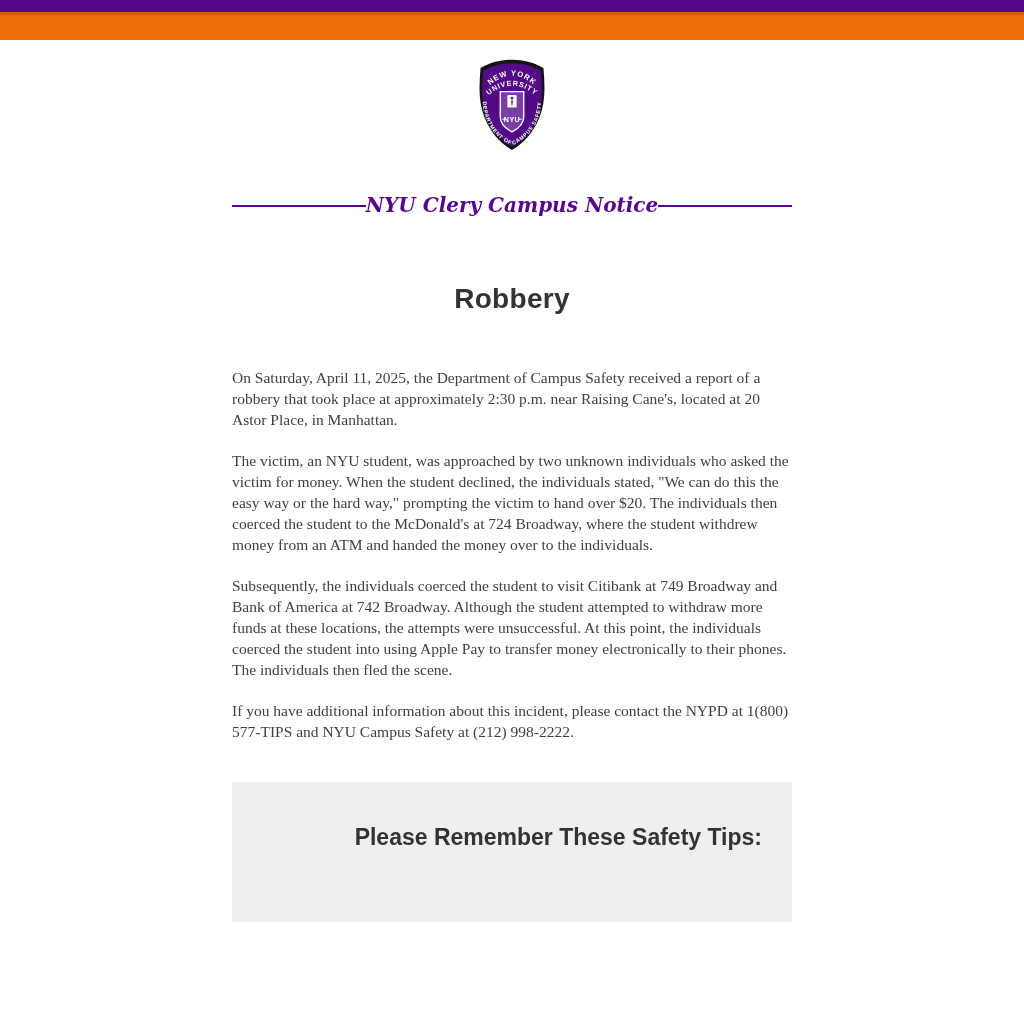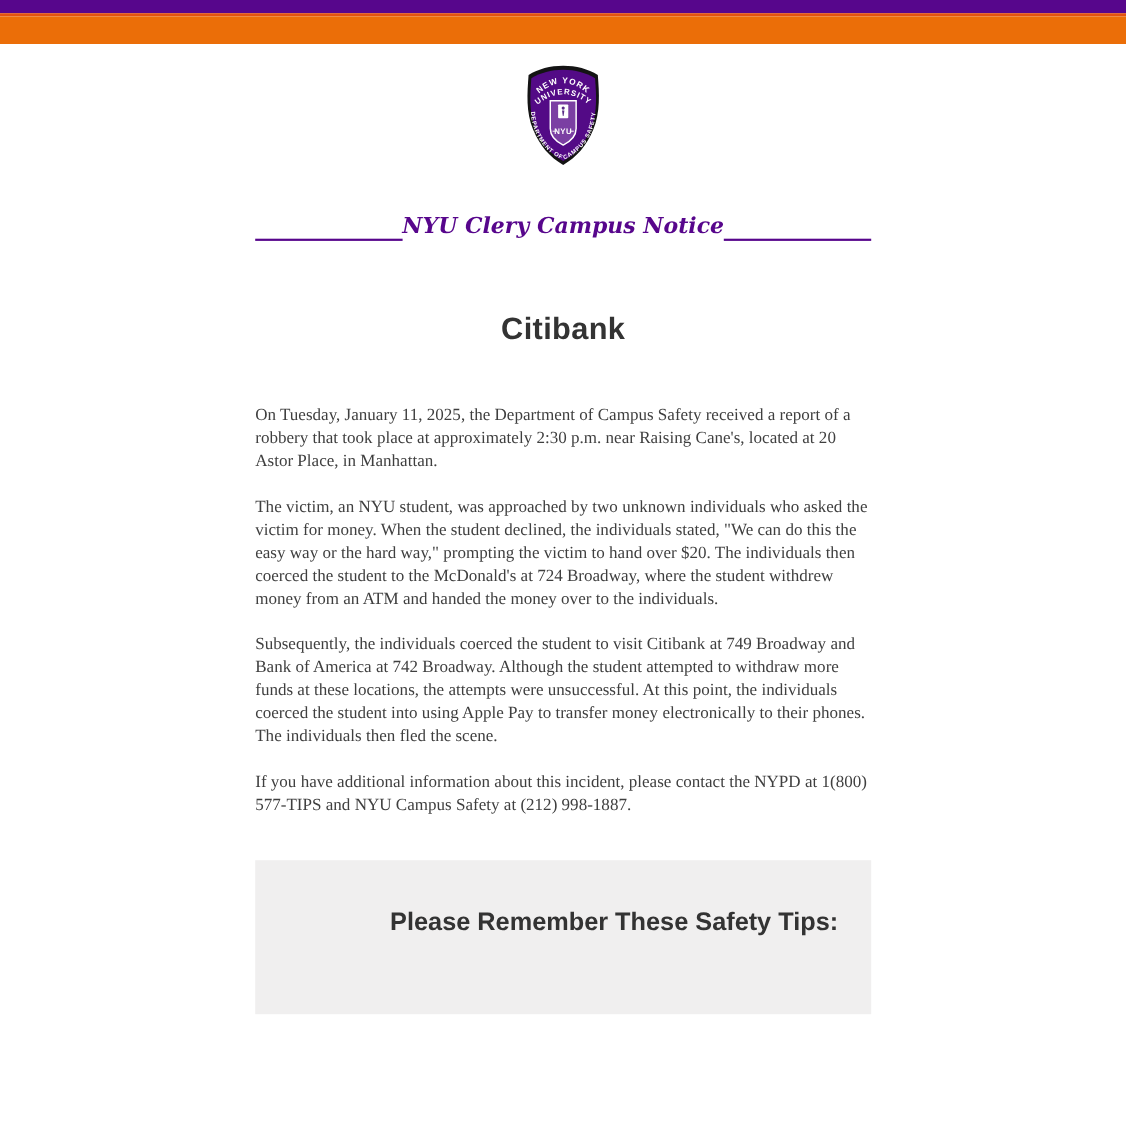--- a/index.html
+++ b/index.html
@@ -10,21 +10,21 @@
   }
   .topbar-purple { height: 12px; background: var(--purple, #57068c); }
   .topbar-stripe { height: 3px;  background: var(--orange-stripe, #e25310); }
   .topbar-orange { height: 25px; background: var(--orange, #eb6e08); }
 
   .logo-wrap { display: flex; justify-content: center; margin-top: 18px; }
   .logo-wrap svg { display: block; }
 
   .notice-row {
     width: 560px; margin: 40px auto 0;
-    display: flex; align-items: flex-end; 
+    display: flex; align-items: center; 
   }
   .notice-row .rule { flex: 1; height: 2px; background: var(--purple, #57068c); }
   .notice-title {
     font-family: "DejaVu Serif", serif;
     font-style: italic; font-weight: bold;
     font-size: 20px; line-height: 27px;
     color: var(--purple, #57068c);
     white-space: nowrap;
   }
 
@@ -98,25 +98,25 @@
   </svg>
 </div>
 
 <div class="notice-row">
   <span class="rule"></span>
   <h2 class="notice-title">NYU Clery Campus Notice</h2>
   <span class="rule"></span>
 </div>
 
 <div class="article">
-  <h1 class="article-title">Citibank</h1>
+  <h1 class="article-title">Robbery</h1>
 
   <div class="body-copy">
-    <p>On Tuesday, January 11, 2025, the Department of Campus Safety received a report of a robbery that took place at approximately 2:30 p.m. near Raising Cane's, located at 20 Astor Place, in Manhattan.</p>
+    <p>On Saturday, April 11, 2025, the Department of Campus Safety received a report of a robbery that took place at approximately 2:30 p.m. near Raising Cane's, located at 20 Astor Place, in Manhattan.</p>
     <p>The victim, an NYU student, was approached by two unknown individuals who asked the victim for money. When the student declined, the individuals stated, "We can do this the easy way or the hard way," prompting the victim to hand over $20. The individuals then coerced the student to the McDonald's at 724 Broadway, where the student withdrew money from an ATM and handed the money over to the individuals.</p>
     <p>Subsequently, the individuals coerced the student to visit Citibank at 749 Broadway and Bank of America at 742 Broadway. Although the student attempted to withdraw more funds at these locations, the attempts were unsuccessful. At this point, the individuals coerced the student into using Apple Pay to transfer money electronically to their phones. The individuals then fled the scene.</p>
-    <p>If you have additional information about this incident, please contact the NYPD at 1(800) 577-TIPS and NYU Campus Safety at (212) 998-1887.</p>
+    <p>If you have additional information about this incident, please contact the NYPD at 1(800) 577-TIPS and NYU Campus Safety at (212) 998-2222.</p>
   </div>
 </div>
 
 <div class="tips-box">
   <h2 class="tips-heading">Please Remember These Safety Tips:</h2>
 </div>
 
 </body></html>

